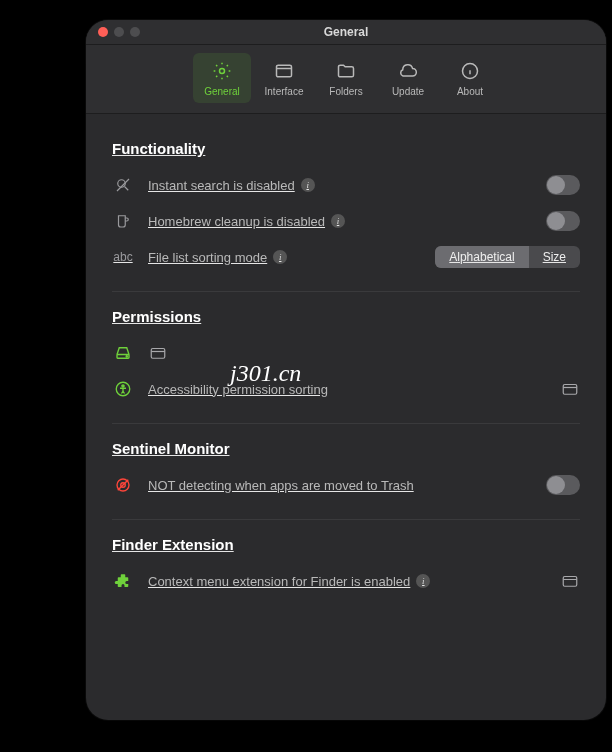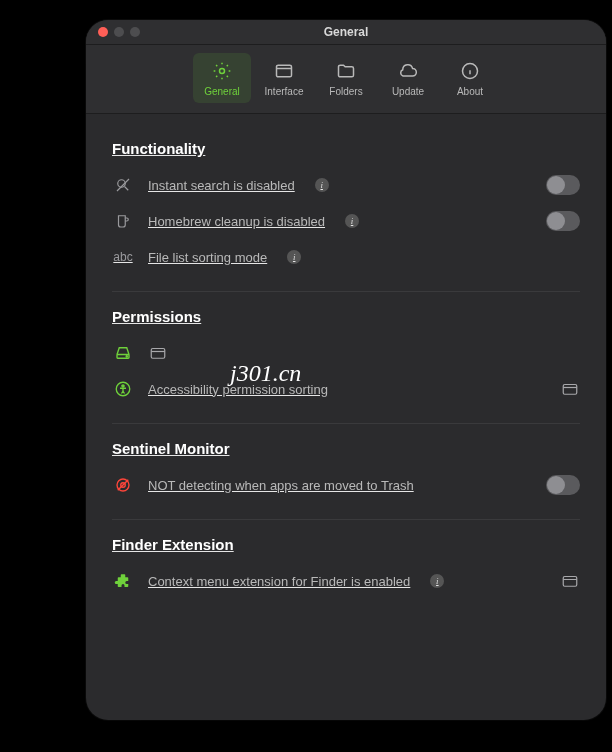--- a/index.html
+++ b/index.html
@@ -85,21 +85,21 @@
     min-height:36px;
     gap:14px;
   }
   .row .lead-icon{
     width:22px;height:22px;display:flex;align-items:center;justify-content:center;
     color:#9a9a9d;flex:none;
   }
   .row .lead-icon.green{color:var(--green);}
   .row .lead-icon.red{color:#ff453a;}
   .row .lead-icon.puzzle{color:var(--green);}
-  .row .label{flex:1;color:var(--text-dim);display:flex;align-items:center;gap:20px;}
+  .row .label{flex:1;color:var(--text-dim);display:flex;align-items:center;gap:6px;}
   .info-dot{
     width:14px;height:14px;border-radius:50%;
     background:#555;display:inline-flex;align-items:center;justify-content:center;
     font-size:9px;font-family:Georgia,serif;font-style:italic;color:#ddd;
     flex:none;
   }
   .toggle{
     width:34px;height:20px;border-radius:10px;background:var(--toggle-off);
     position:relative;flex:none;
   }
@@ -224,20 +224,24 @@
           <span class="knob"></span>
         </span>
     </div>
 
     <div class="row">
       <span class="lead-icon" style="font-size:12px;color:#9a9a9d;">abc</span>
       <span class="label">
         <span>File list sorting mode</span>
         <span class="info-dot">i</span>
       </span>
+      <span class="seg">
+        <span class="opt active">Alphabetical</span>
+        <span class="opt">Size</span>
+      </span>
     </div>
 
     <div class="divider"></div>
 
     <div class="section-title">Permissions</div>
 
     <div class="row">
       <span class="lead-icon green">
         <svg width="18" height="18" viewBox="0 0 24 24" fill="none" stroke="currentColor" stroke-width="1.8">
             <path d="M4 14l3-9h10l3 9"></path>

